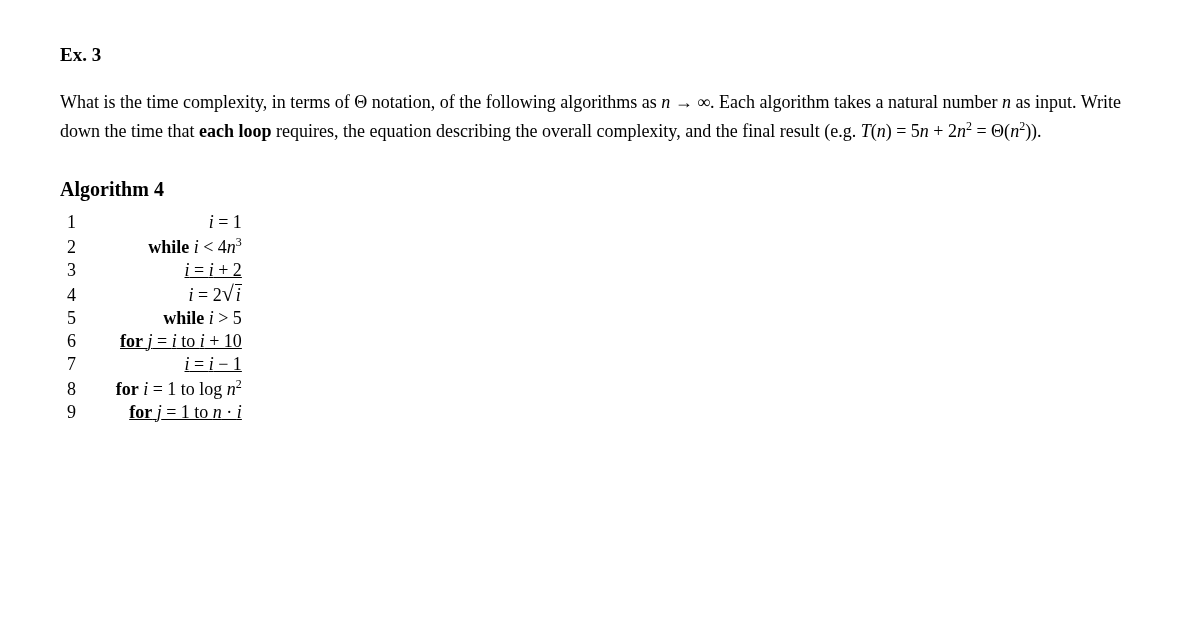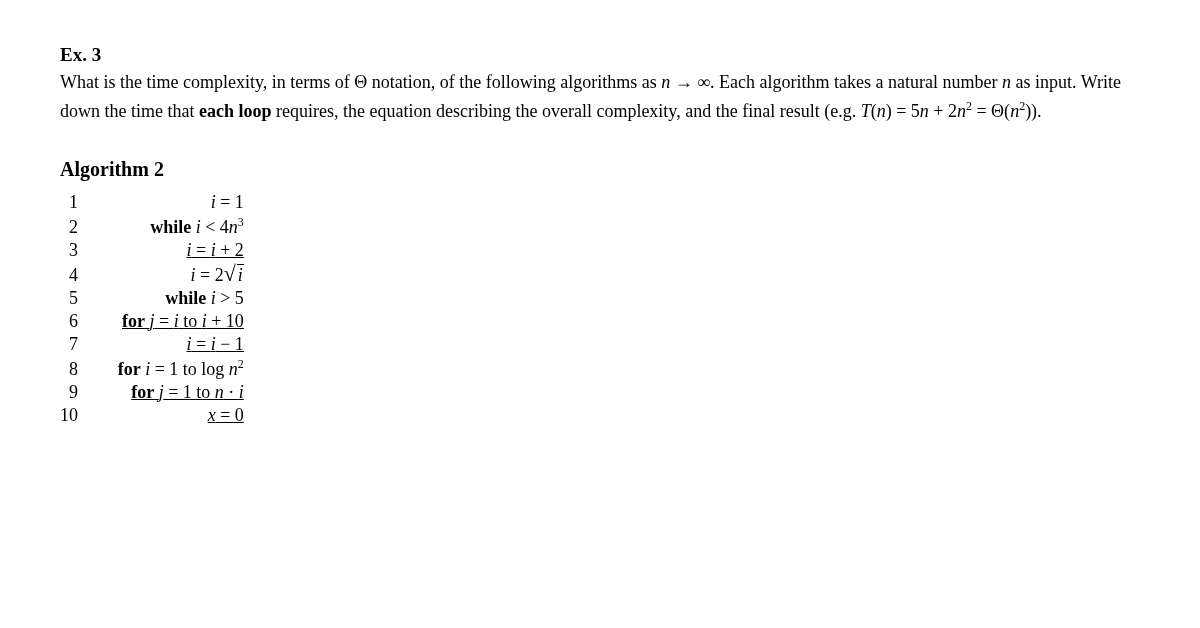--- a/index.html
+++ b/index.html
@@ -29,20 +29,21 @@
     .ex-label {
       font-weight: bold;
       font-size: 19px;
       margin-right: 16px;
       white-space: nowrap;
     }
 
     .intro-text {
       font-size: 18px;
       line-height: 1.55;
+      margin-top: 20px;
     }
 
     .bold {
       font-weight: bold;
     }
 
     .algorithm-section {
       margin-top: 8px;
     }
 
@@ -118,21 +119,21 @@
 <div class="intro-block">
   <div style="display: flex; align-items: baseline; flex-wrap: wrap; line-height: 1.55;">
     <span class="ex-label">Ex. 3</span>
     <span class="intro-text">
       What is the time complexity, in terms of Θ notation, of the following algorithms as <i>n</i> → ∞. Each algorithm takes a natural number <i>n</i> as input. Write down the time that <span class="bold">each loop</span> requires, the equation describing the overall complexity, and the final result (e.g. <i>T</i>(<i>n</i>) = 5<i>n</i> + 2<i>n</i><sup>2</sup> = Θ(<i>n</i><sup>2</sup>)).
     </span>
   </div>
 </div>
 
 <div class="algorithm-section">
-  <div class="algo-title">Algorithm 2</div>
+  <div class="algo-title">Algorithm 4</div>
 
   <div class="code-block">
 
     <div class="code-row">
       <div class="line-num">1</div>
       <div class="line-content">
         <i>i</i> = 1
       </div>
     </div>
 
@@ -188,21 +189,15 @@
       </div>
     </div>
 
     <div class="code-row">
       <div class="line-num">9</div>
       <div class="line-content indent1">
         <span class="bold">for</span> <i>j</i> = 1 to <i>n</i> · <i>i</i>
       </div>
     </div>
 
-    <div class="code-row">
-      <div class="line-num">10</div>
-      <div class="line-content indent2">
-        <i>x</i> = 0
-      </div>
-    </div>
 
   </div>
 </div>
 
 </body></html>

